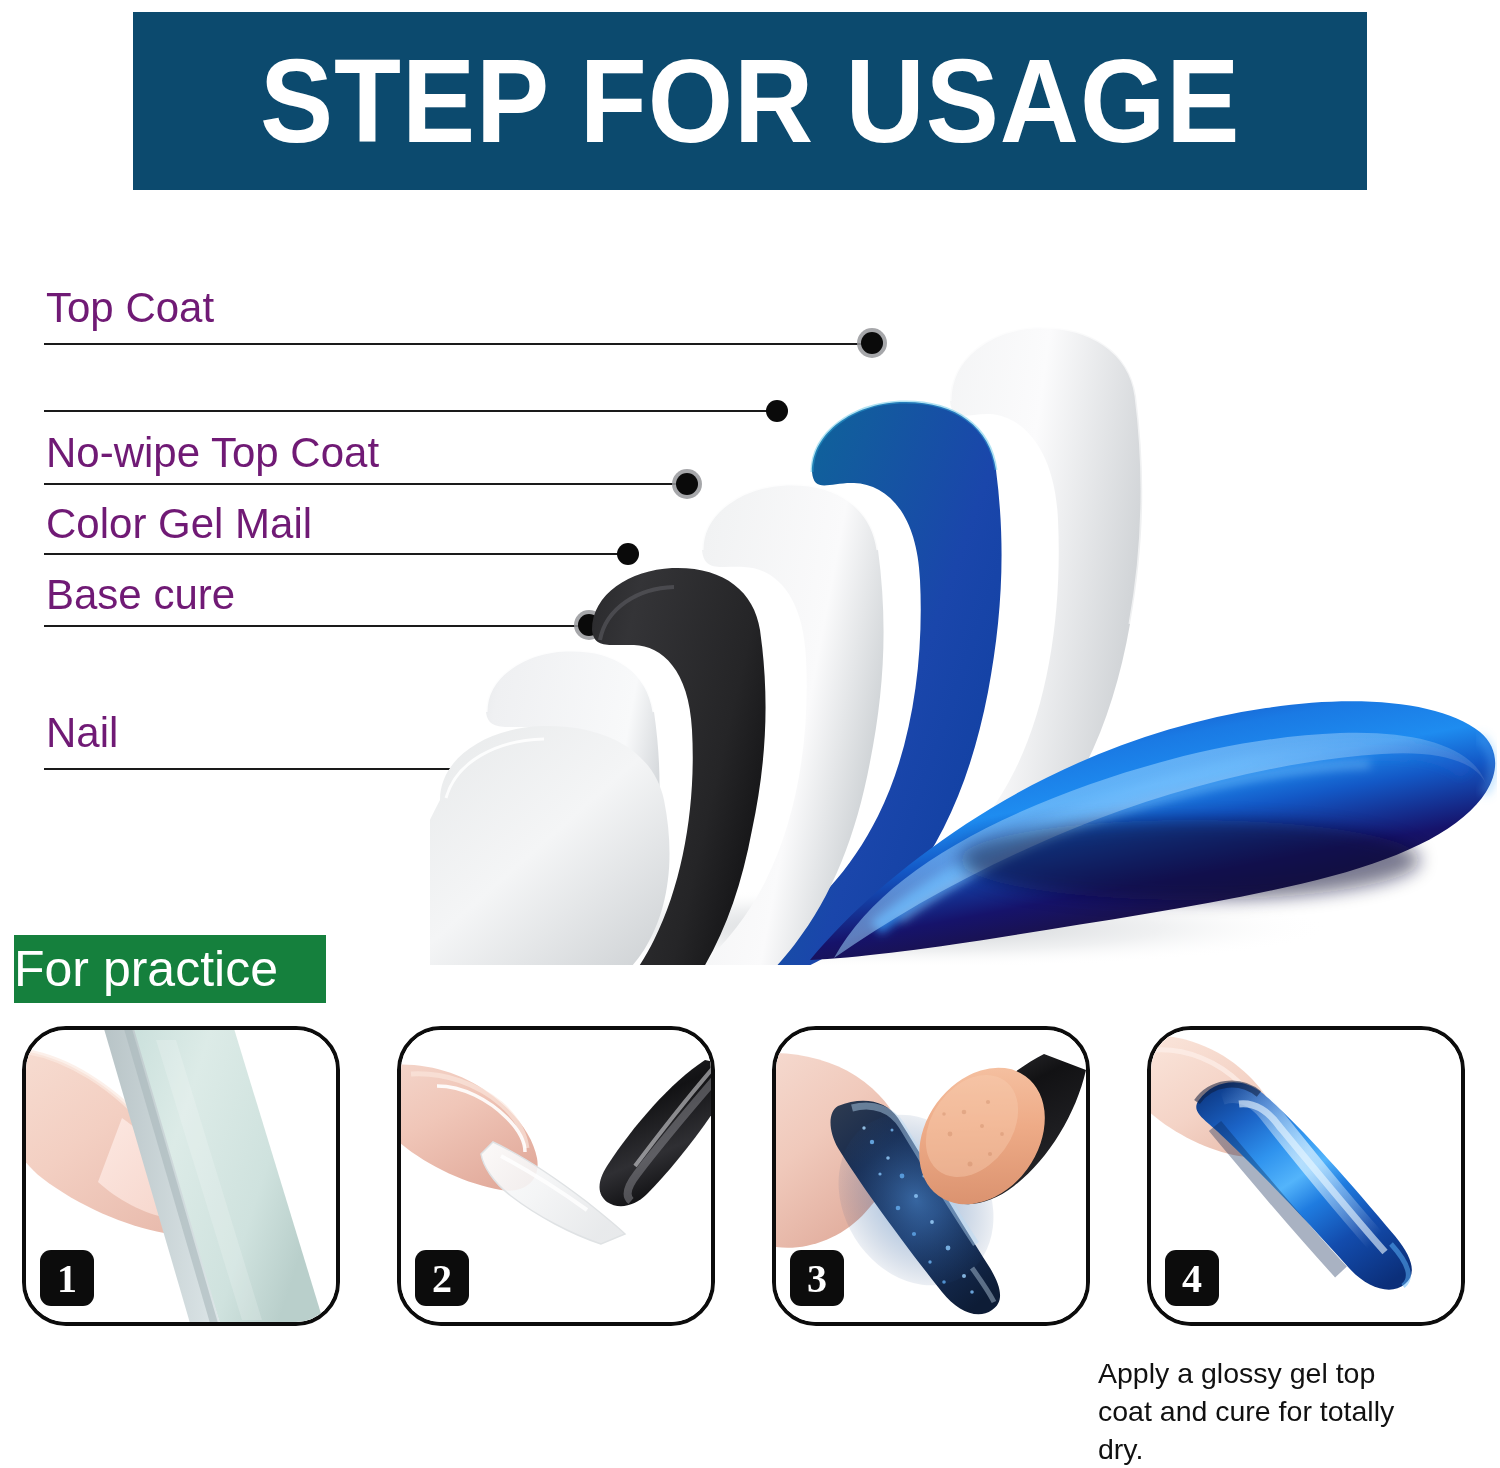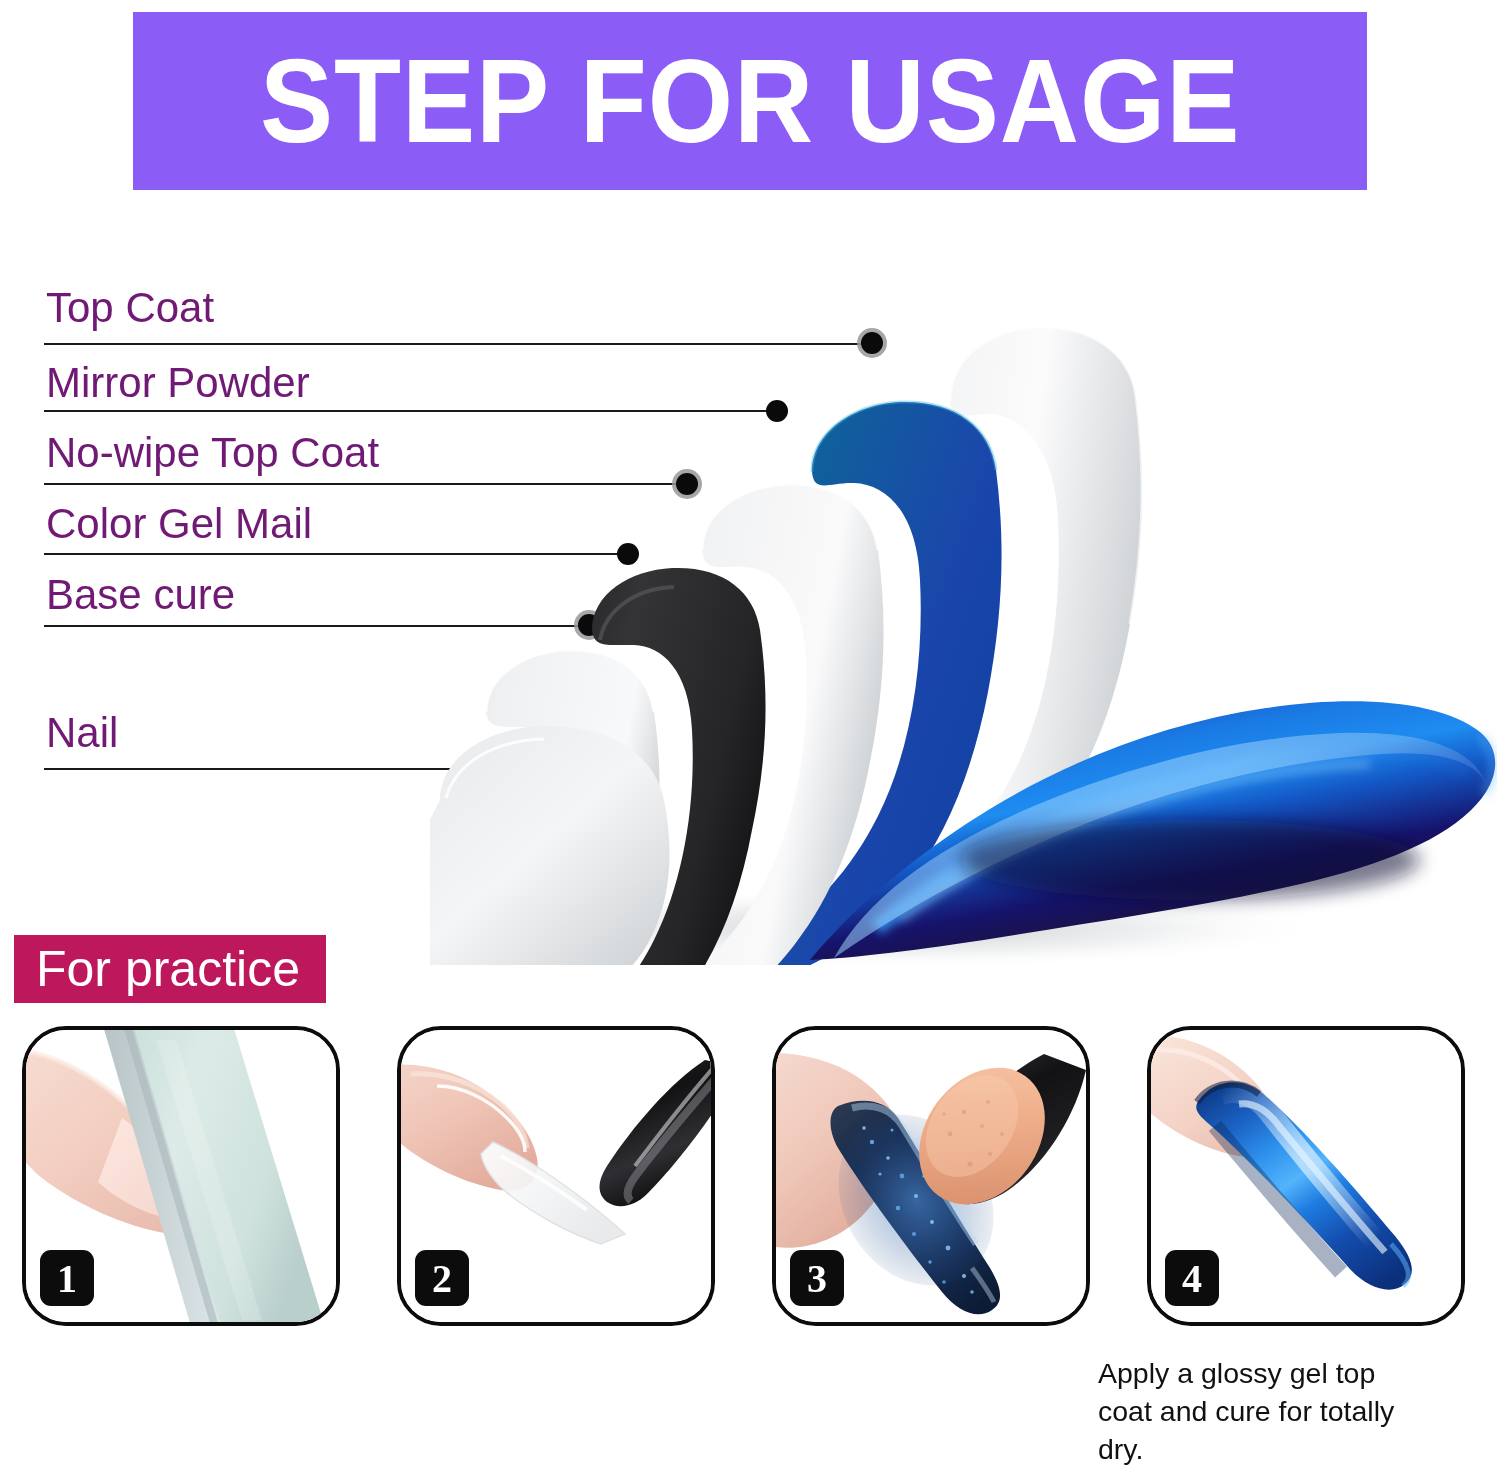--- a/index.html
+++ b/index.html
@@ -18,21 +18,21 @@
     background: #ffffff;
   }
 
   
   .header-banner {
     position: absolute;
     left: 133px;
     top: 12px;
     width: 1234px;
     height: 178px;
-    background: #8b5cf6;
+    background: #0c4a6e;
     display: flex;
     align-items: center;
     justify-content: center;
   }
   .header-title {
     color: #ffffff;
     font-size: 118px;
     font-weight: bold;
     letter-spacing: 1px;
     line-height: 1;
@@ -75,24 +75,23 @@
     height: 665px;
   }
 
   
   .practice-banner {
     position: absolute;
     left: 14px;
     top: 935px;
     width: 312px;
     height: 68px;
-    background: #be185d;
+    background: #15803d;
     display: flex;
     align-items: center;
-    padding-left: 22px;
   }
   .practice-title {
     color: #ffffff;
     font-size: 50px;
     line-height: 1;
     white-space: nowrap;
     font-family: "Liberation Sans", sans-serif;
   }
 
   
@@ -140,21 +139,20 @@
 <div id="page">
 
   <div class="header-banner">
     <div class="header-title">STEP FOR USAGE</div>
   </div>
 
   <div class="layer-label" style="top:287px;">Top Coat</div>
   <div class="leader-line" style="left:44px; top:343px; width:828px;"></div>
   <div class="leader-dot" style="left:861px; top:332px;"></div>
 
-  <div class="layer-label" style="top:362px;">Mirror Powder</div>
   <div class="leader-line" style="left:44px; top:410px; width:733px;"></div>
   <div class="leader-dot plain" style="left:766px; top:400px;"></div>
 
   <div class="layer-label" style="top:432px;">No-wipe Top Coat</div>
   <div class="leader-line" style="left:44px; top:483px; width:643px;"></div>
   <div class="leader-dot" style="left:676px; top:473px;"></div>
 
   <div class="layer-label" style="top:503px;">Color Gel Mail</div>
   <div class="leader-line" style="left:44px; top:553px; width:584px;"></div>
   <div class="leader-dot plain" style="left:617px; top:543px;"></div>

